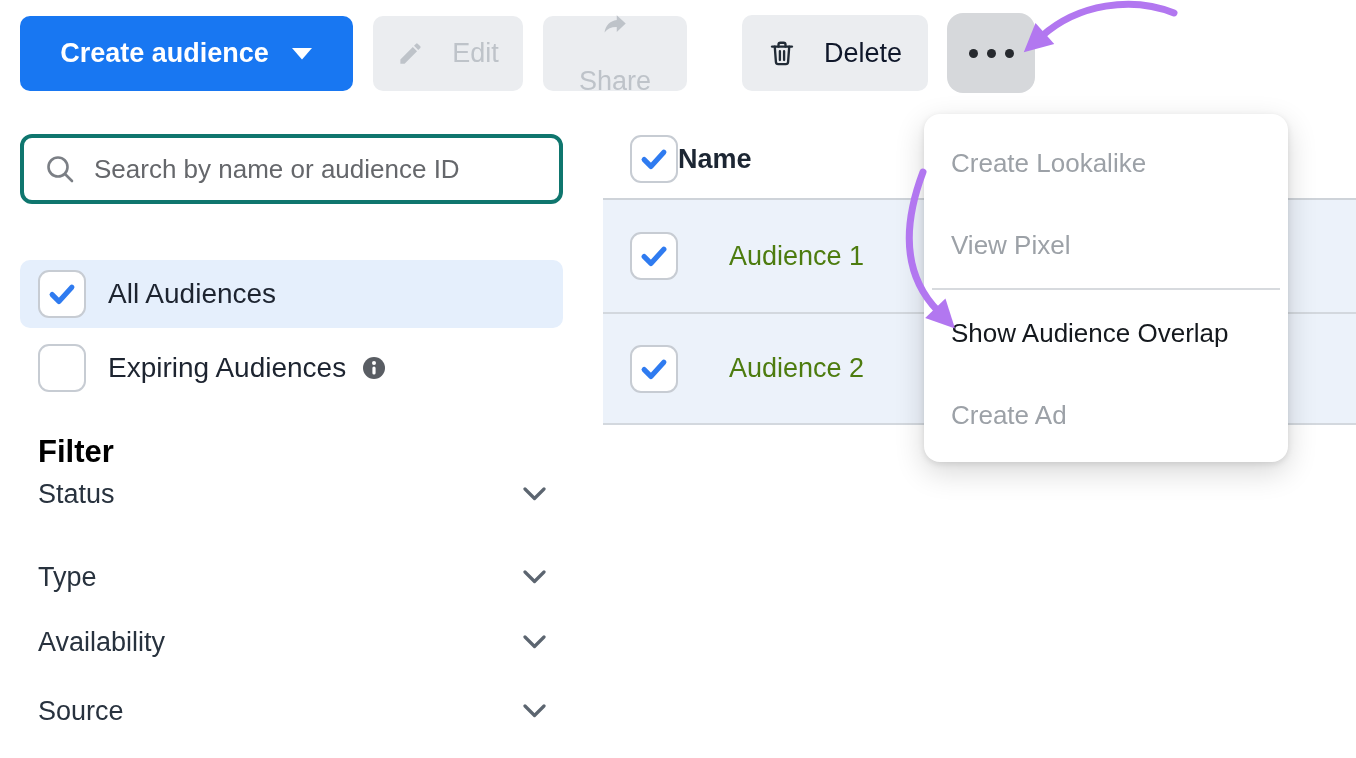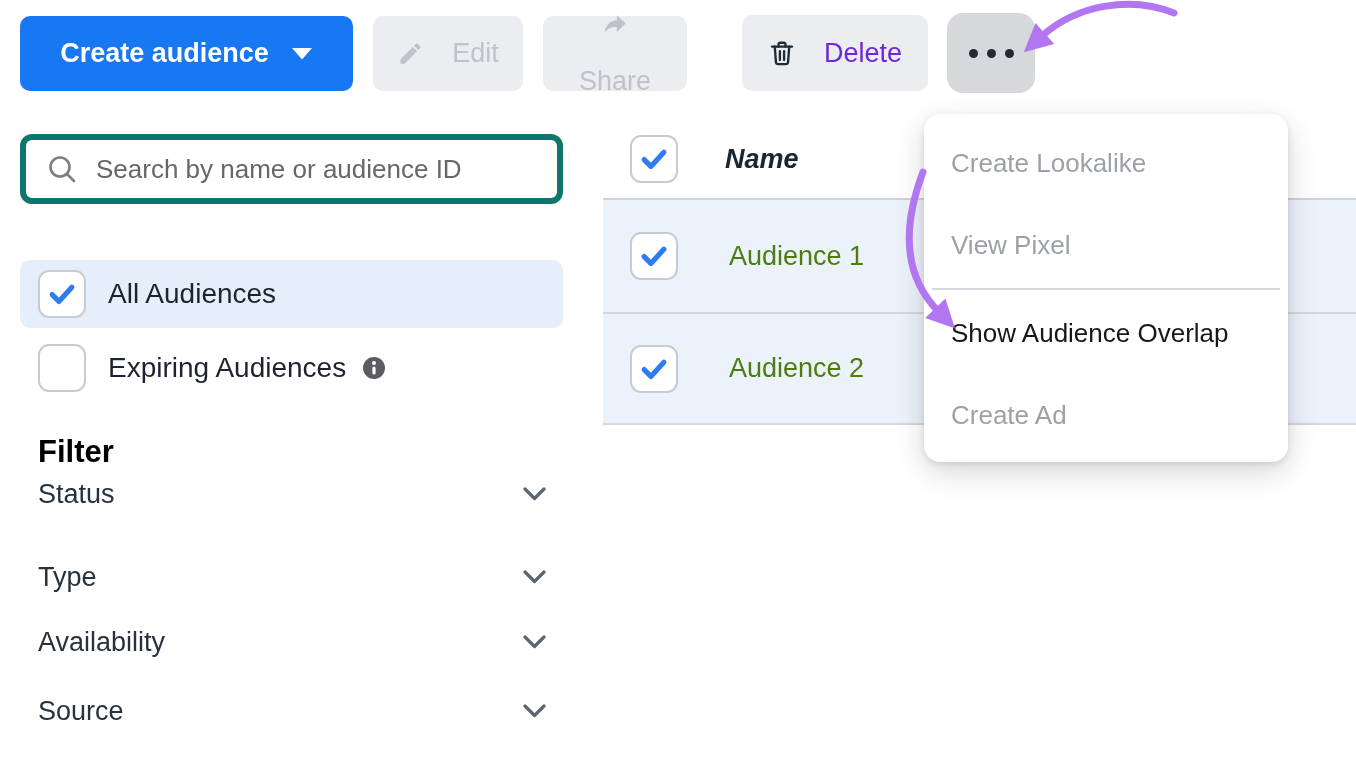--- a/index.html
+++ b/index.html
@@ -29,31 +29,31 @@
     background:#1877f2; color:#ffffff; font-weight:bold;
     left:20px; top:16px; width:333px; height:75px;
     gap:22px;
   }
   .btn-gray {
     background:#ebedf0;
   }
   .btn-disabled { color:#bec3c9; }
   #edit-btn   { left:373px; top:16px; width:150px; height:75px; }
   #share-btn  { left:543px; top:16px; width:144px; height:75px;flex-direction:column; }
-  #delete-btn { left:742px; top:15px; width:186px; height:76px; color:#6d28d9; }
+  #delete-btn { left:742px; top:15px; width:186px; height:76px; color:#0f172a; }
   #more-btn   {
     left:947px; top:13px; width:88px; height:80px;
     background:#d6d8db; border-radius:16px; gap:9px;
   }
   .dot { width:9px; height:9px; border-radius:50%; background:#26292e; }
 
   
   .search-box {
     position:absolute; left:20px; top:134px; width:543px; height:70px;
-    border:6px solid #0f766e; border-radius:12px;
+    border:4px solid #0f766e; border-radius:12px;
     display:flex; align-items:center; gap:18px; padding:0 20px;
     background:#fff;
   }
   .search-box input {
     border:none; outline:none; font-size:26px; flex:1;
     color:#1c2633; background:transparent;
     font-family:inherit;
   }
   .search-box input::placeholder { color:#65676b; opacity:1; }
 
@@ -94,21 +94,21 @@
   }
   .tbl-row {
     position:absolute; left:603px; width:753px;
     background:#ecf2fa; border-bottom:2px solid #d3d8de;
     display:flex; align-items:center;
   }
   #row-1 { top:200px; height:114px; }
   #row-2 { top:314px; height:111px; }
   .tbl-cb { margin-left:27px; }
   .col-name {
-    margin-left:47px; font-size:27px; font-weight:bold; color:#1c2633;font-style:italic;
+    font-size:27px; font-weight:bold; color:#1c2633;
   }
   .aud-link {
     margin-left:51px; font-size:27px; color:#4d7c0f;
     text-decoration:none; cursor:pointer;
   }
 
   
   .menu {
     position:absolute; left:924px; top:114px; width:364px;
     background:#ffffff; border-radius:16px;

